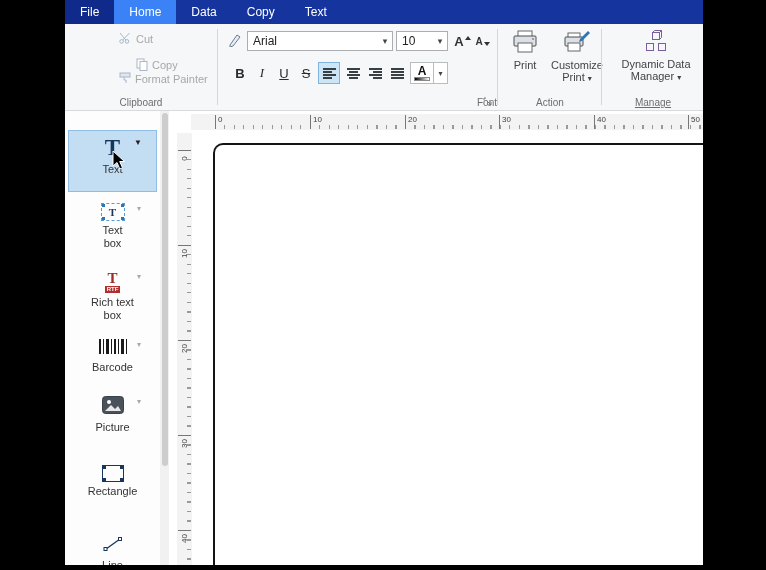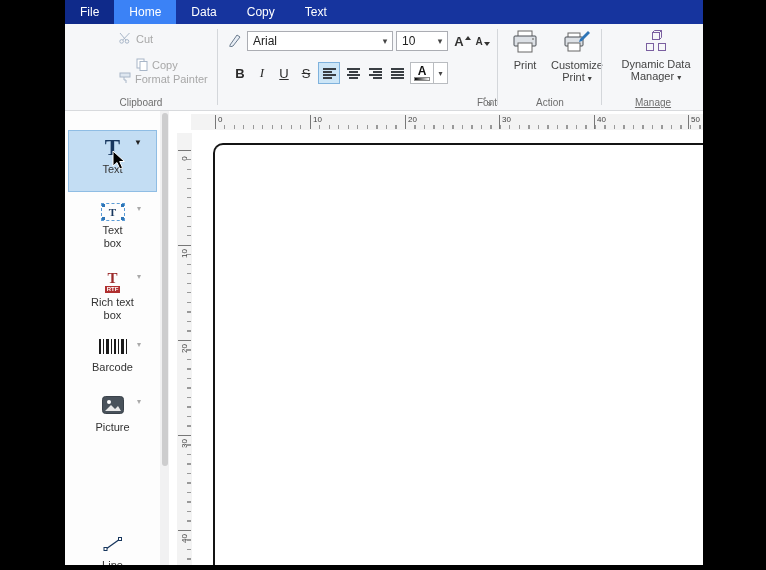--- a/index.html
+++ b/index.html
@@ -295,20 +295,26 @@
                 <rect x="0.5" y="0.5" width="21" height="17" rx="3" fill="#49525b" stroke="#3a424a"></rect>
                 <circle cx="7" cy="6" r="2" fill="#fff"></circle>
                 <polygon points="3,15 9,9 13,13 16,10 19,15" fill="#e8e8e8"></polygon>
               </svg>
             </span>
             <span class="dd-sm">▾</span>
           </div>
           <span class="lbl">Picture</span>
         </div>
 
+        <div class="tool" style="top:350px; height:47px;">
+          <div class="iconrow">
+            <span class="rect-icon"></span>
+          </div>
+          <span class="lbl">Rectangle</span>
+        </div>
 
         <div class="tool" style="top:421px; height:40px;">
           <div class="iconrow">
             <span>
               <svg width="20" height="16" viewBox="0 0 20 16">
                 <line x1="3" y1="13" x2="17" y2="3" stroke="#17365d" stroke-width="1.3"></line>
                 <rect x="1" y="11.5" width="3" height="3" fill="#fff" stroke="#17365d"></rect>
                 <rect x="15.5" y="1.5" width="3" height="3" fill="#fff" stroke="#17365d"></rect>
               </svg>
             </span>

